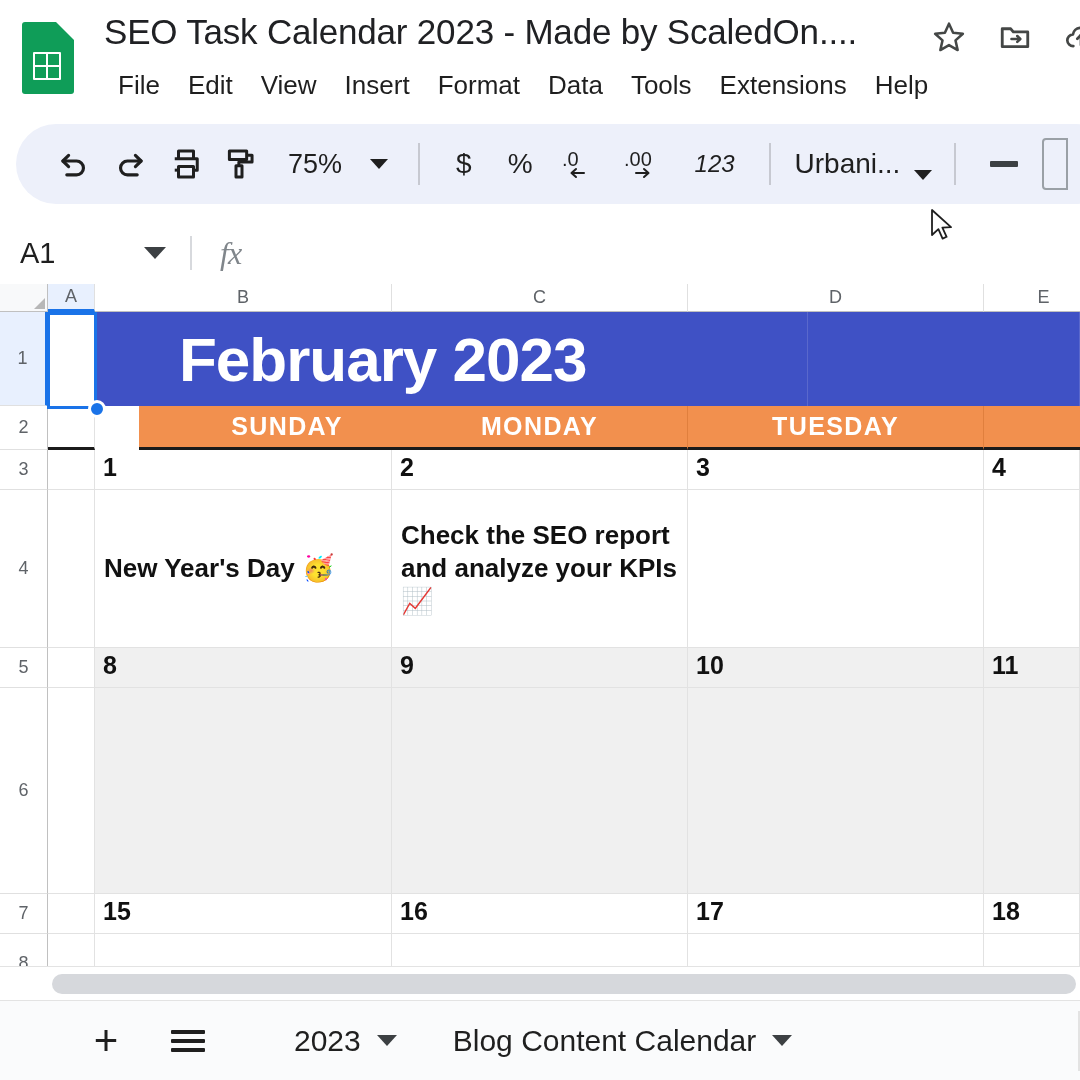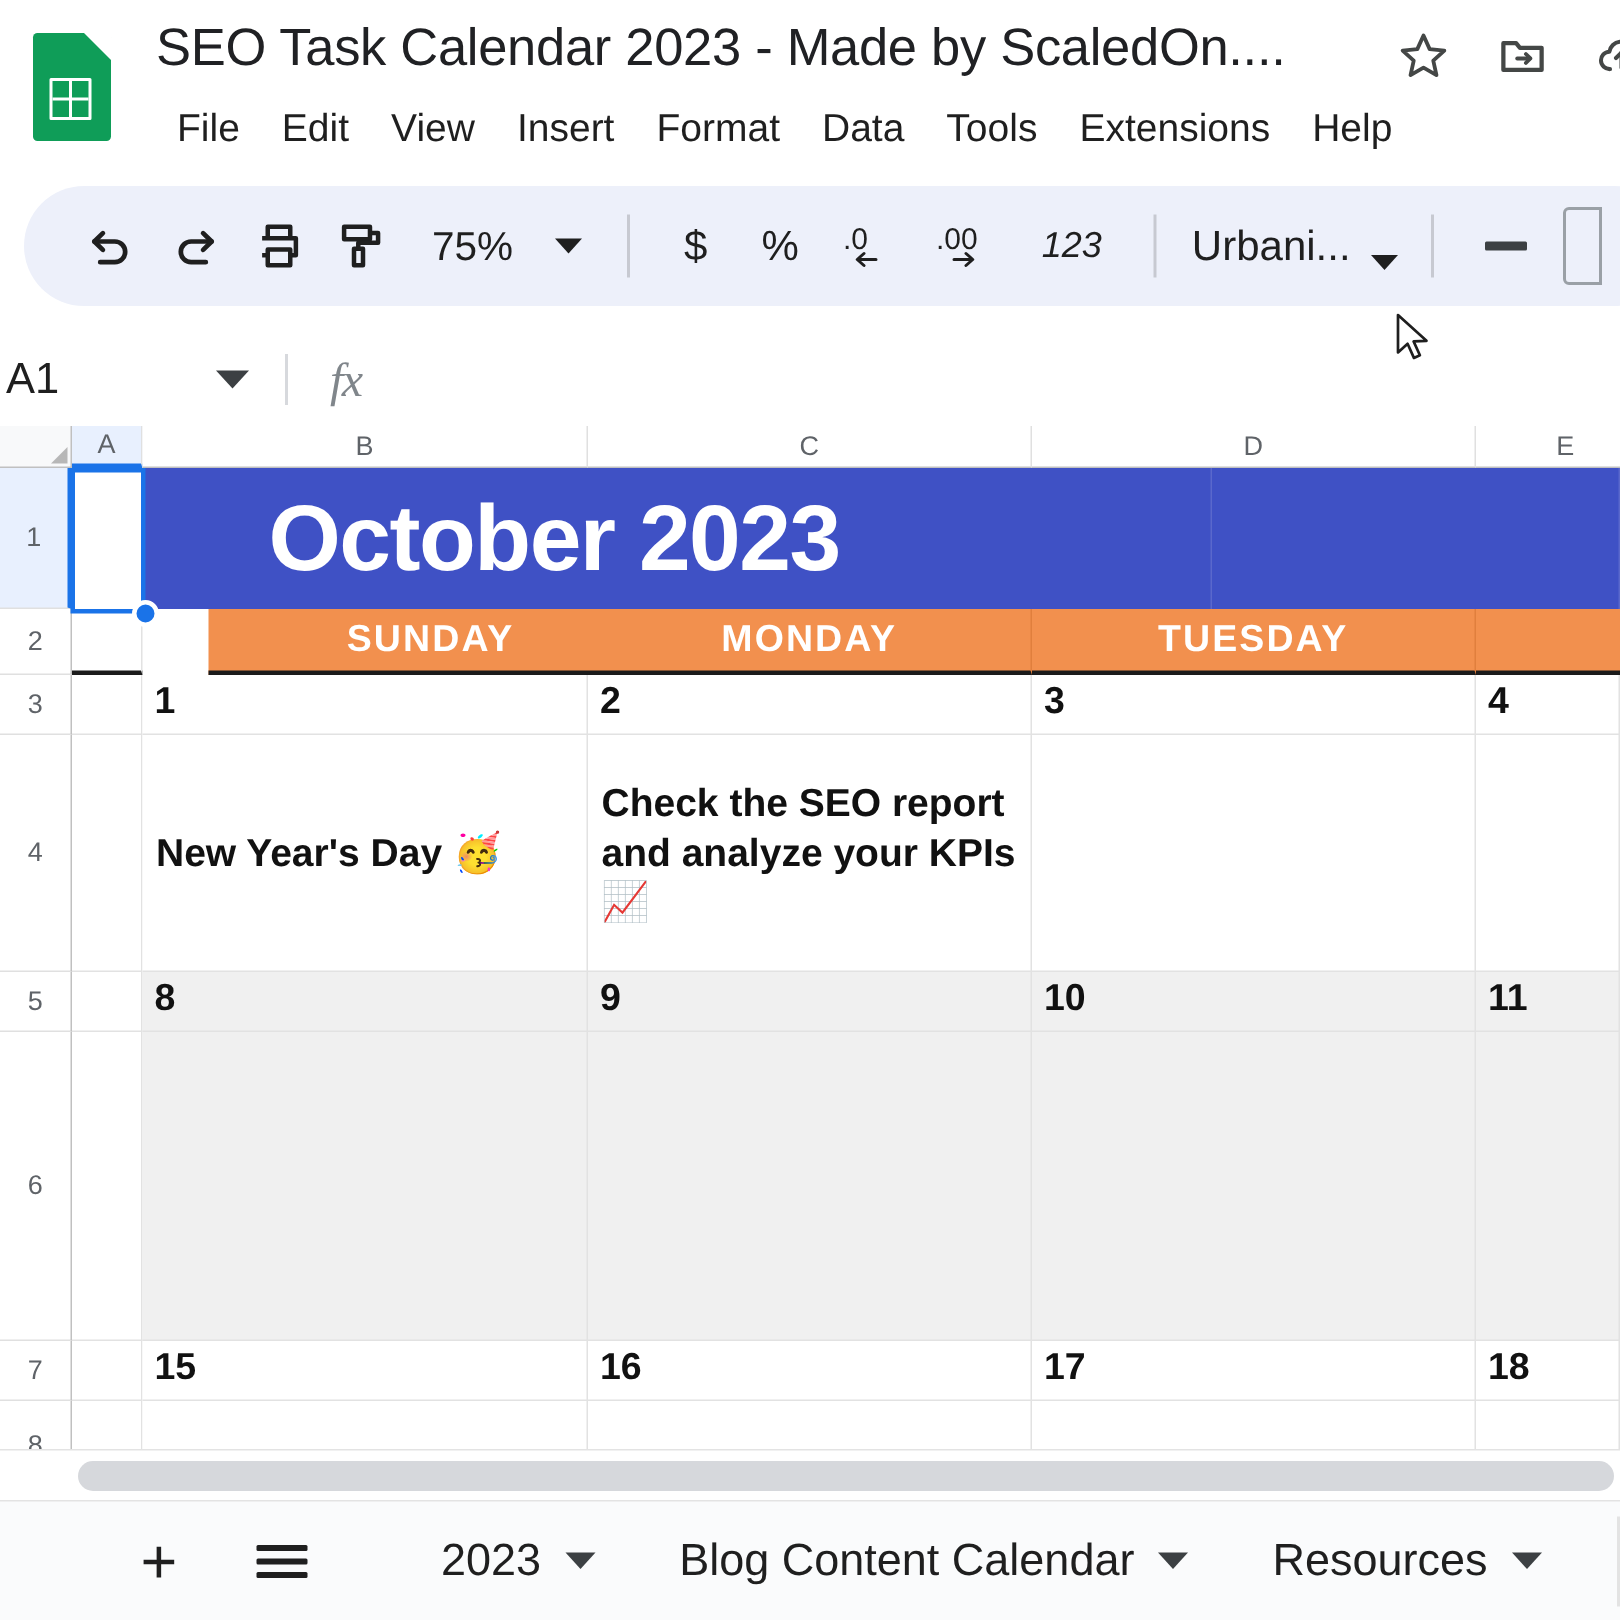--- a/index.html
+++ b/index.html
@@ -183,21 +183,21 @@
     position: absolute;
     left: 0; top: 222px;
     width: 1080px; height: 62px;
     background: #ffffff;
     display: flex;
     align-items: center;
   }
   .name-box {
     width: 190px; height: 62px;
     display: flex; align-items: center;
-    padding-left: 4px;
+    padding-left: 20px;
     gap: 0;
   }
   .name-box .cellref {
     font-size: 29px;
     color: #1f1f1f;
     flex: 1;
   }
   .name-box .nb-caret {
     width: 0; height: 0;
     border-left: 11px solid transparent;
@@ -598,21 +598,21 @@
       <div class="row-head" style="height:158px;">4</div>
       <div class="row-head" style="height:40px;">5</div>
       <div class="row-head" style="height:206px;">6</div>
       <div class="row-head" style="height:40px;">7</div>
       <div class="row-head" style="height:60px;">8</div>
     </div>
 
     <div class="cells">
 
       <div class="cell blank-col-a" style="left:0;   top:0;  width:47px;  height:94px; border-bottom:none;"></div>
-      <div class="cell month-title" style="left:47px; top:0; width:713px; height:94px;">October 2023</div>
+      <div class="cell month-title" style="left:47px; top:0; width:713px; height:94px;">February 2023</div>
       <div class="cell month-title" style="left:760px; top:0; width:272px; height:94px; padding:0;"></div>
 
       <div class="cell blank-col-a" style="left:0;  top:94px; width:47px; height:44px; border-bottom:3px solid #1b1b1b;"></div>
       <div class="cell dow" style="left:47px;  top:94px; width:297px; height:44px;margin-left:44px;">SUNDAY</div>
       <div class="cell dow" style="left:344px; top:94px; width:296px; height:44px;">MONDAY</div>
       <div class="cell dow" style="left:640px; top:94px; width:296px; height:44px;">TUESDAY</div>
       <div class="cell dow" style="left:936px; top:94px; width:96px;  height:44px; justify-content:flex-start; padding-left:96px;">W</div>
 
       <div class="cell blank-col-a" style="left:0;  top:138px; width:47px; height:40px;"></div>
       <div class="cell daynum" style="left:47px;  top:138px; width:297px; height:40px;">1</div>
@@ -675,24 +675,20 @@
     <div class="sheet-tab" style="margin-left:60px;">
       <span class="tab-label">2023</span>
       <span class="tab-caret"></span>
     </div>
 
     <div class="sheet-tab" style="margin-left:20px;">
       <span class="tab-label">Blog Content Calendar</span>
       <span class="tab-caret"></span>
     </div>
 
-    <div class="sheet-tab" style="margin-left:20px;">
-      <span class="tab-label">Resources</span>
-      <span class="tab-caret"></span>
-    </div>
 
     <div class="sheetbar-divider"></div>
   </div>
 
   <div class="cursor" id="mouse-cursor" style="left: 930px; top: 209px;">
     <svg width="26" height="34" viewBox="0 0 26 34">
       <path d="M2 1 L2 26 L8.4 20.2 L12.6 29.6 L16.6 27.8 L12.4 18.6 L21 18.2 Z" fill="#ffffff" stroke="#1f1f1f" stroke-width="1.8" stroke-linejoin="round"></path>
     </svg>
   </div>
 

